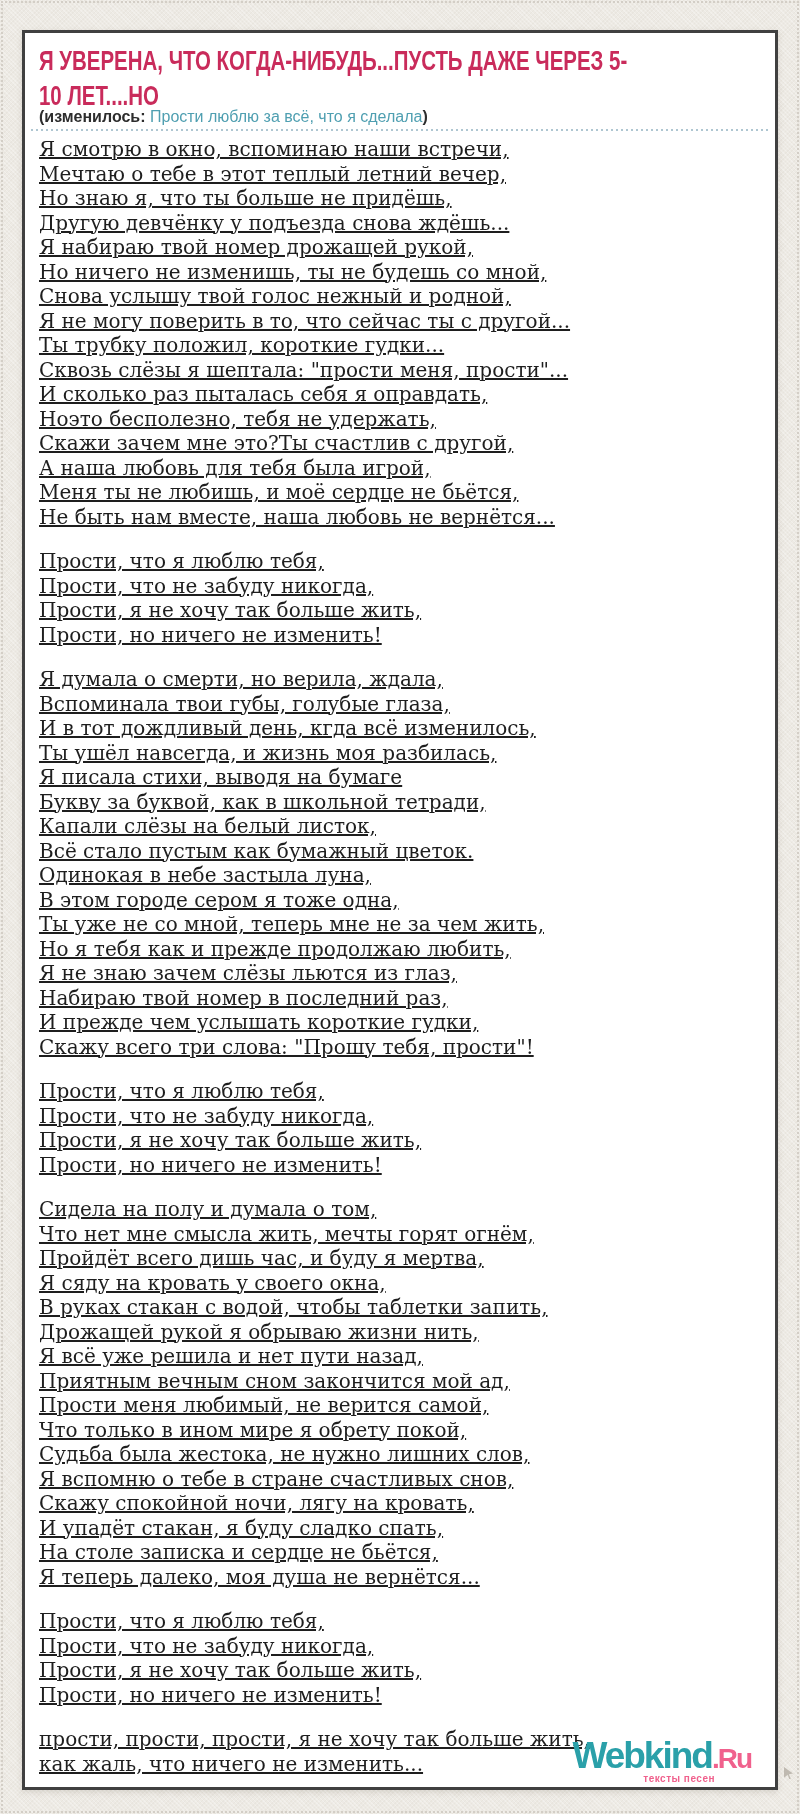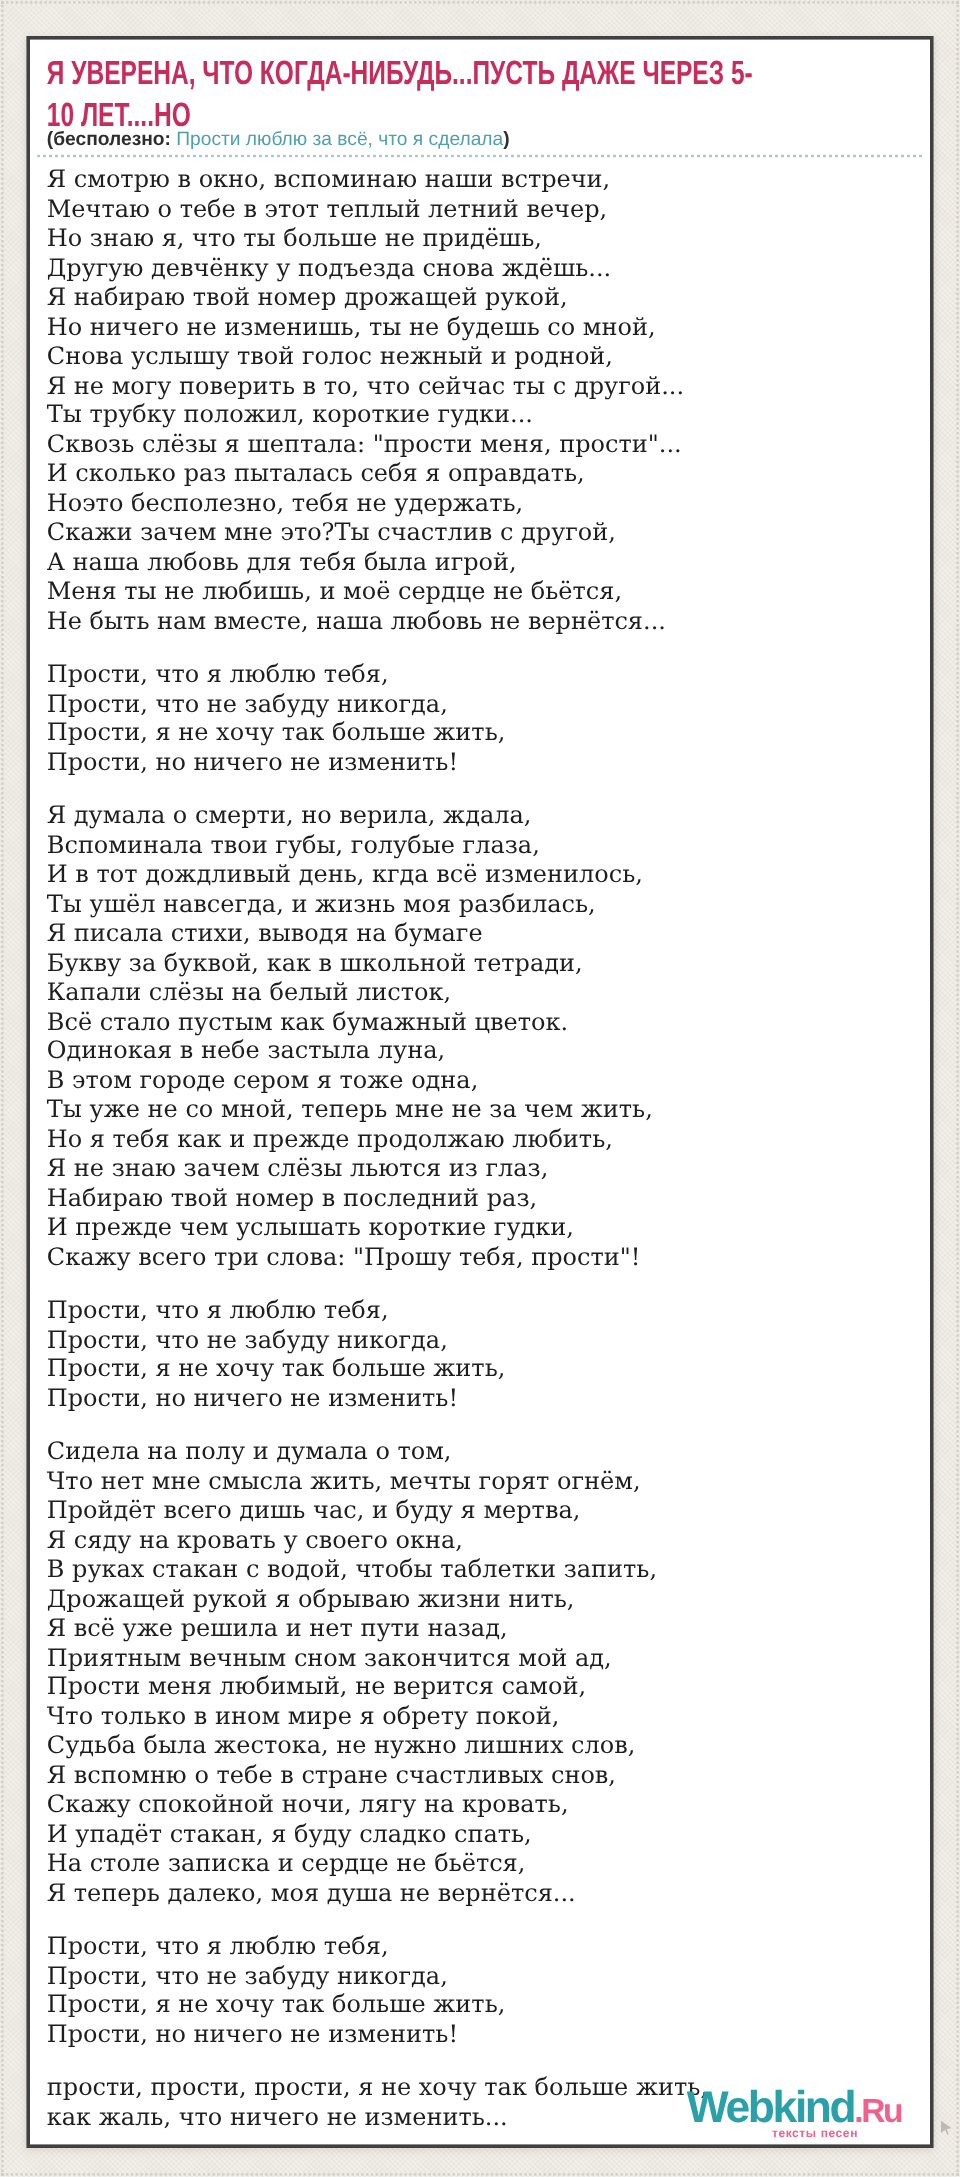--- a/index.html
+++ b/index.html
@@ -36,21 +36,21 @@
   .separator{
     height:2px;margin:3px -8px 0 -8px;
     background-image:repeating-linear-gradient(90deg,#aec6d1 0 2px,transparent 2px 5px);
   }
   .lyrics{
     margin-top:6px;
     font-family:"DejaVu Serif", serif;
     font-size:20px;line-height:24.5px;color:#1e1e1e;
   }
   .lyrics p.stanza{
-    margin:0 0 20px 0;white-space:pre-line;
+    margin:0 0 20px 0;white-space:pre-line;text-decoration:underline;
   }
   .lyrics p.stanza:last-child{margin-bottom:0;}
   .logo{
     position:absolute;right:24px;bottom:2px;text-align:right;cursor:pointer;
   }
   .wordmark{
     font-weight:bold;font-size:37px;line-height:34px;letter-spacing:-2px;
   }
   .brand-main{color:#2aa0a9;}
   .brand-tld{color:#f0618d;font-size:28px;}
@@ -67,21 +67,21 @@
 </head>
 <body>
 
 <div class="dotted-frame"></div>
 
 <main class="card">
   <h1 class="title">Я УВЕРЕНА, ЧТО КОГДА-НИБУДЬ...ПУСТЬ ДАЖЕ ЧЕРЕЗ 5-
 10 ЛЕТ....НО</h1>
 
   <div class="subtitle">
-    <span class="artist-label">(бесполезно: </span><a class="artist-link">Прости люблю за всё, что я сделала</a><span class="artist-label">)</span>
+    <span class="artist-label">(изменилось: </span><a class="artist-link">Прости люблю за всё, что я сделала</a><span class="artist-label">)</span>
   </div>
 
   <div class="separator"></div>
 
   <div class="lyrics">
       <p class="stanza">Я смотрю в окно, вспоминаю наши встречи,
 Мечтаю о тебе в этот теплый летний вечер,
 Но знаю я, что ты больше не придёшь,
 Другую девчёнку у подъезда снова ждёшь...
 Я набираю твой номер дрожащей рукой,

